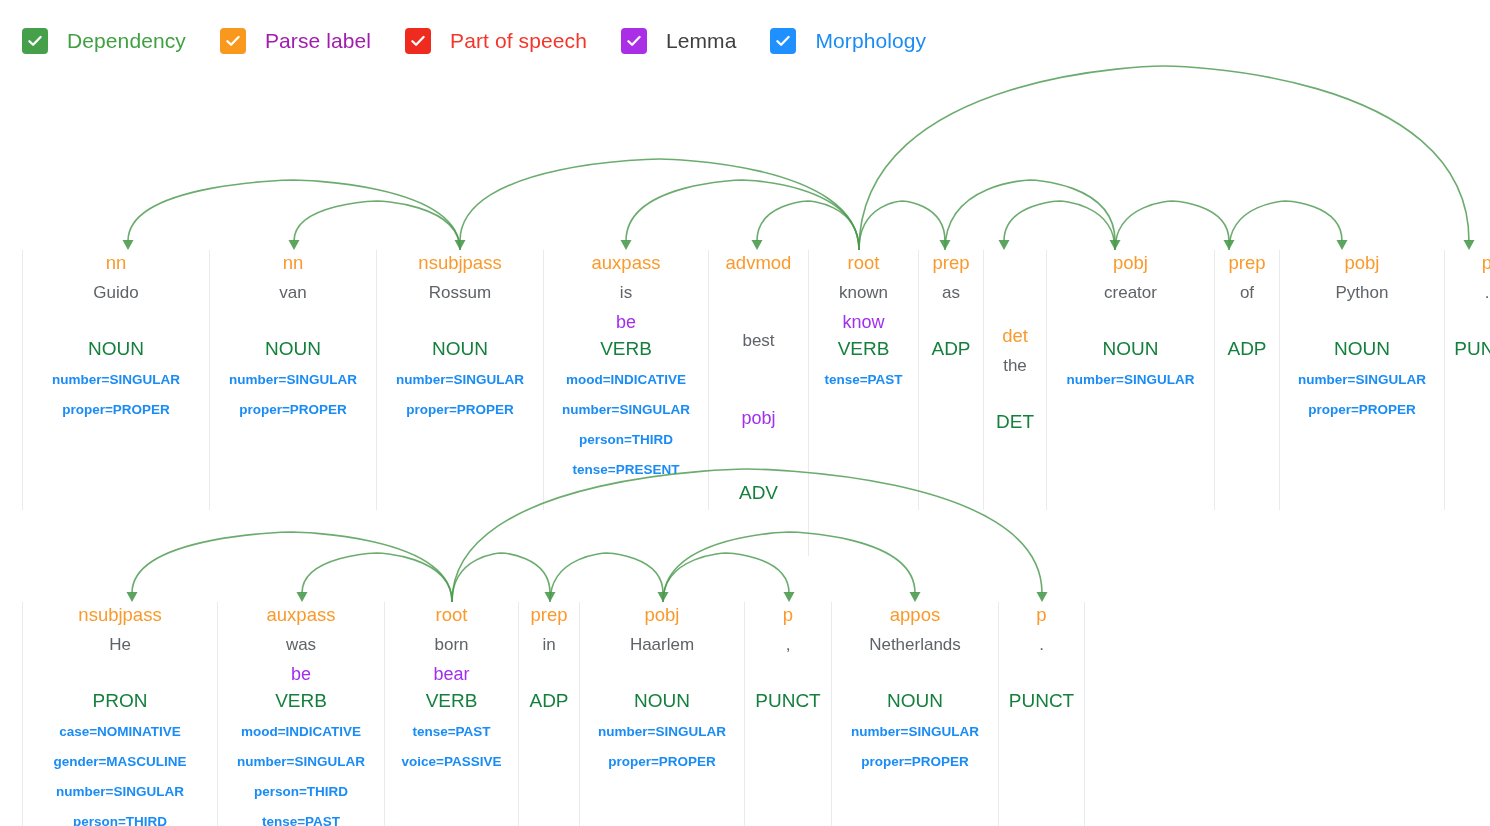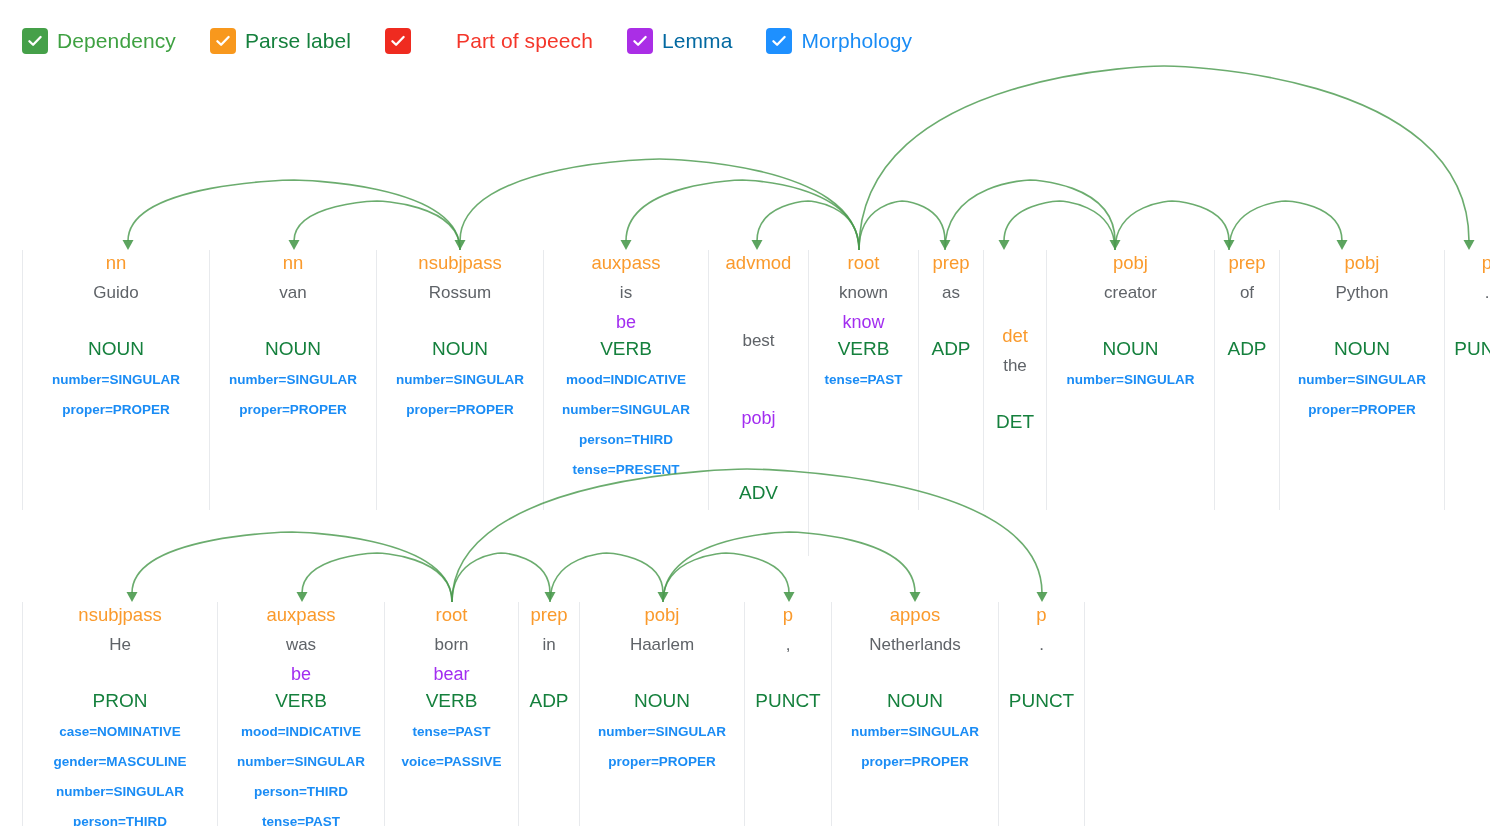--- a/index.html
+++ b/index.html
@@ -11,21 +11,21 @@
     overflow:hidden;
     color:#5f6368;
   }
   
   #legend{
     display:flex;align-items:center;
     gap:34px;
     padding:22px 0 0 22px;
     height:38px;
   }
-  .legend-item{display:flex;align-items:center;gap:9px;cursor:pointer;}
+  .legend-item{display:flex;align-items:center;gap:19px;cursor:pointer;}
   .cbox{
     width:26px;height:26px;border-radius:4px;
     display:flex;align-items:center;justify-content:center;
     flex:0 0 auto;
   }
   .cbox svg{display:block}
   .legend-label{font-size:21px;letter-spacing:.1px;white-space:nowrap;}
 
   
   .sentence{position:relative;width:1290px;}
@@ -78,37 +78,37 @@
         </svg>
       </span>
       <span class="legend-label" style="color: rgb(63, 161, 66);">Dependency</span>
     </div>
     <div class="legend-item">
       <span class="cbox" style="background: rgb(248, 152, 29);">
         <svg width="18" height="18" viewBox="0 0 18 18">
           <path d="M3.4 9.2 L7.1 12.8 L14.6 5.0" fill="none" stroke="#ffffff" stroke-width="2.3" stroke-linecap="round" stroke-linejoin="round"></path>
         </svg>
       </span>
-      <span class="legend-label" style="color: #15803d;">Parse label</span>
+      <span class="legend-label" style="color: #a21caf;">Parse label</span>
     </div>
     <div class="legend-item">
       <span class="cbox" style="background: rgb(239, 43, 32);">
         <svg width="18" height="18" viewBox="0 0 18 18">
           <path d="M3.4 9.2 L7.1 12.8 L14.6 5.0" fill="none" stroke="#ffffff" stroke-width="2.3" stroke-linecap="round" stroke-linejoin="round"></path>
         </svg>
       </span>
-      <span class="legend-label" style="color: rgb(244, 54, 42); margin-left: 36px;">Part of speech</span>
+      <span class="legend-label" style="color: rgb(244, 54, 42);">Part of speech</span>
     </div>
     <div class="legend-item">
       <span class="cbox" style="background: rgb(170, 46, 230);">
         <svg width="18" height="18" viewBox="0 0 18 18">
           <path d="M3.4 9.2 L7.1 12.8 L14.6 5.0" fill="none" stroke="#ffffff" stroke-width="2.3" stroke-linecap="round" stroke-linejoin="round"></path>
         </svg>
       </span>
-      <span class="legend-label" style="color: #0369a1;">Lemma</span>
+      <span class="legend-label" style="color: #404040;">Lemma</span>
     </div>
     <div class="legend-item">
       <span class="cbox" style="background: rgb(30, 144, 255);">
         <svg width="18" height="18" viewBox="0 0 18 18">
           <path d="M3.4 9.2 L7.1 12.8 L14.6 5.0" fill="none" stroke="#ffffff" stroke-width="2.3" stroke-linecap="round" stroke-linejoin="round"></path>
         </svg>
       </span>
       <span class="legend-label" style="color: rgb(26, 140, 245);">Morphology</span>
     </div>
   </div>

